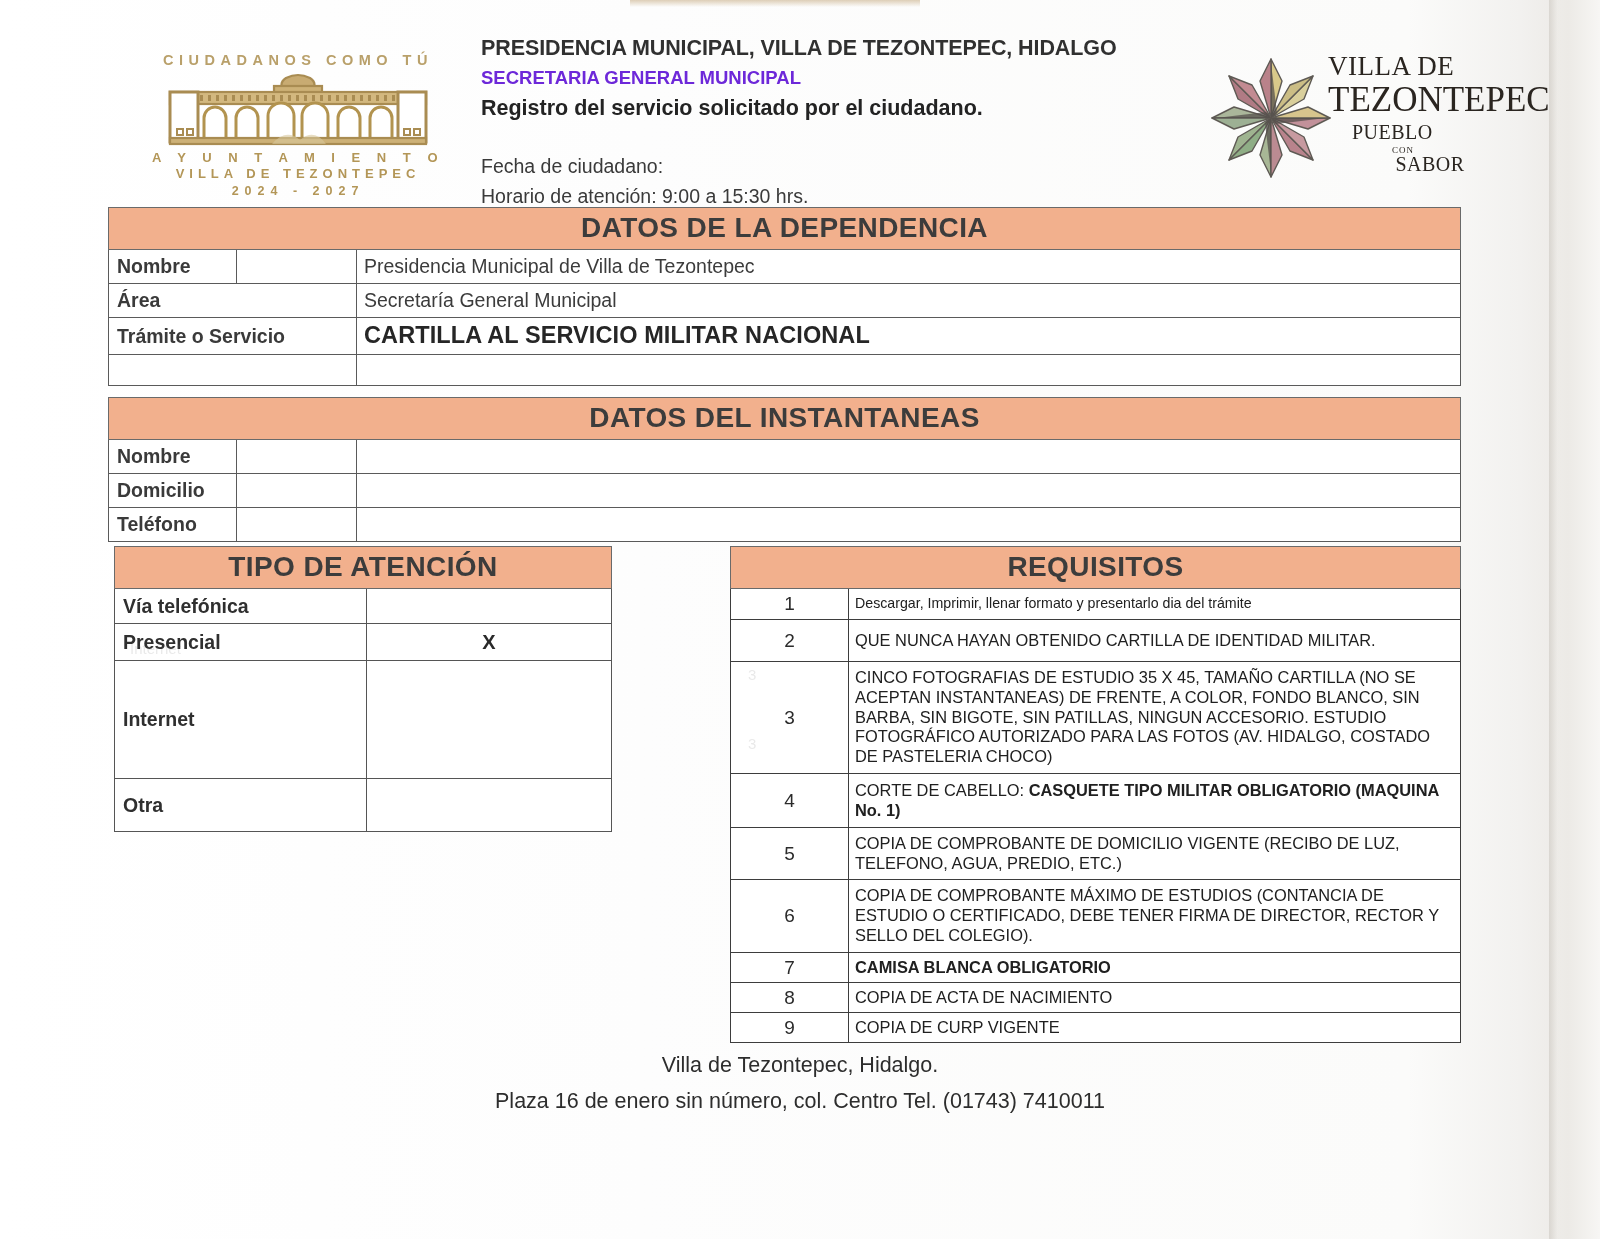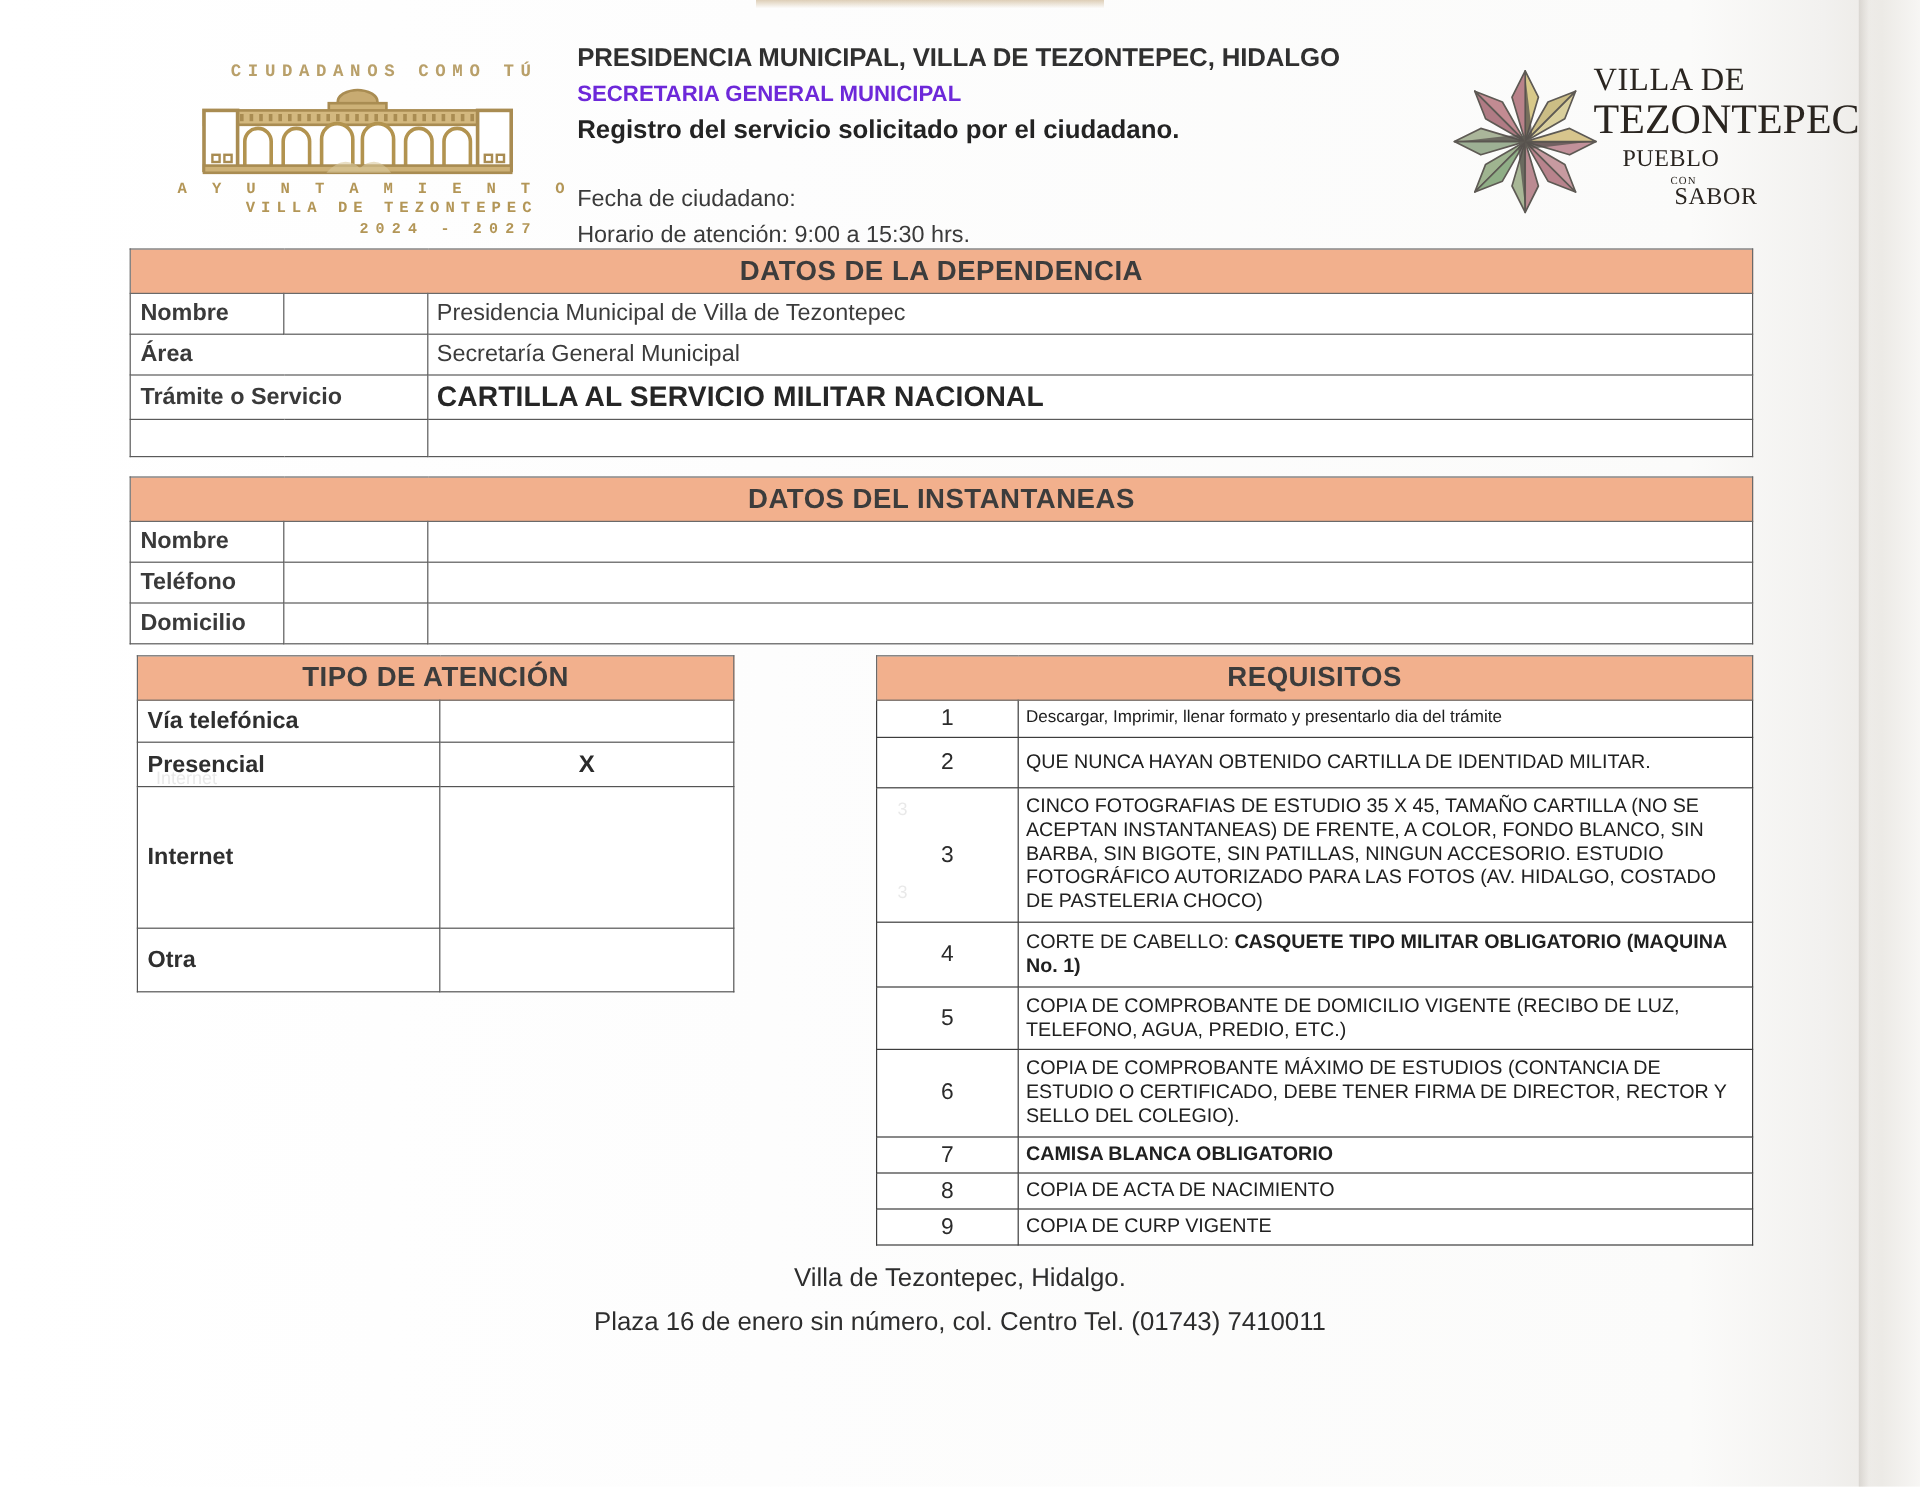--- a/index.html
+++ b/index.html
@@ -47,23 +47,22 @@
     height: 205px;
   }
 
   
   #seal {
     position: absolute;
     left: 148px;
     top: 52px;
     width: 300px;
     height: 152px;
-    text-align: right;
+    text-align: center;
     color: #b39657;
-    font-family: Liberation Mono, monospace;
   }
   #seal .seal-top {
     font-size: 14.5px;
     letter-spacing: 5.5px;
     font-weight: 700;
     color: #b9a06a;
     white-space: nowrap;
   }
   #seal .seal-art {
     width: 288px;
@@ -190,21 +189,21 @@
     padding: 0;
     vertical-align: middle;
     font-size: 0;
   }
   .band {
     background: #f2b08d;
     text-align: center;
     border: 1.6px solid #6a6a6a !important;
   }
   .band .band-txt {
-    font-size: 23px;
+    font-size: 28px;
     font-weight: 700;
     color: #3c3c3c;
     letter-spacing: 0.4px;
     display: block;
     padding: 4px 0 5px;
   }
   .lbl {
     font-size: 19.5px;
     font-weight: 700;
     color: #3a3a3a;
@@ -516,32 +515,32 @@
       </td>
       <td>
           <span class="val">&nbsp;</span>
         </td>
       <td>
         <span class="val"></span>
       </td>
     </tr>
     <tr class="drow">
       <td>
-        <span class="lbl">Teléfono</span>
+        <span class="lbl">Domicilio</span>
       </td>
       <td>
           <span class="val">&nbsp;</span>
         </td>
       <td>
         <span class="val"></span>
       </td>
     </tr>
     <tr class="drow">
       <td>
-        <span class="lbl">Domicilio</span>
+        <span class="lbl">Teléfono</span>
       </td>
       <td>
           <span class="val">&nbsp;</span>
         </td>
       <td>
         <span class="val"></span>
       </td>
     </tr>
   </tbody>
 </table>

